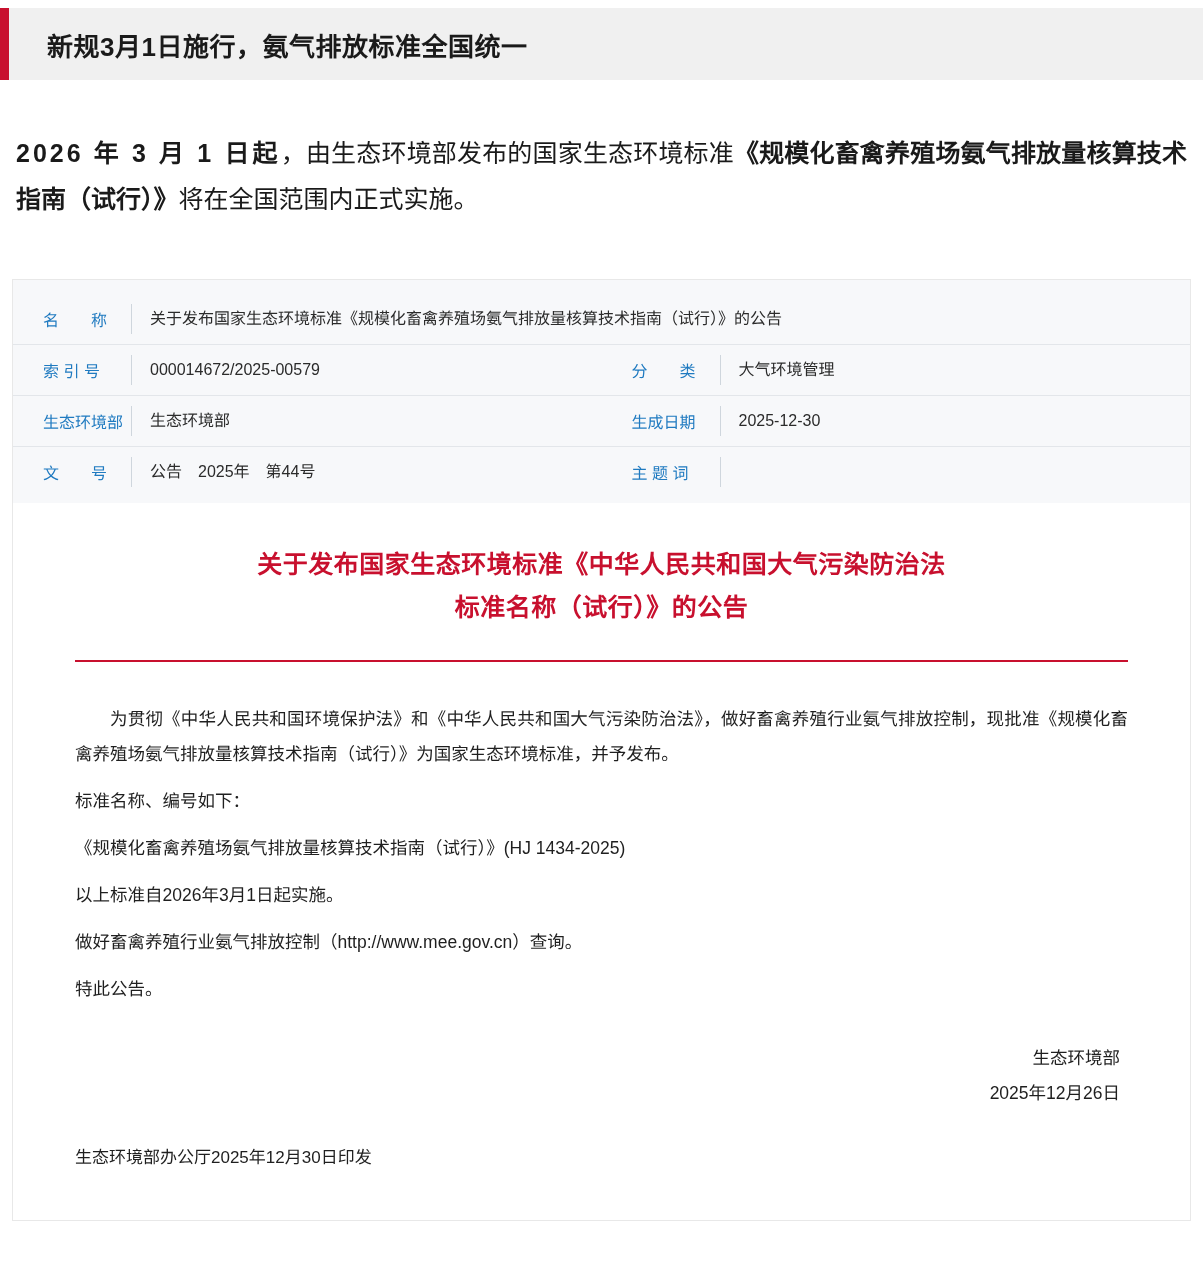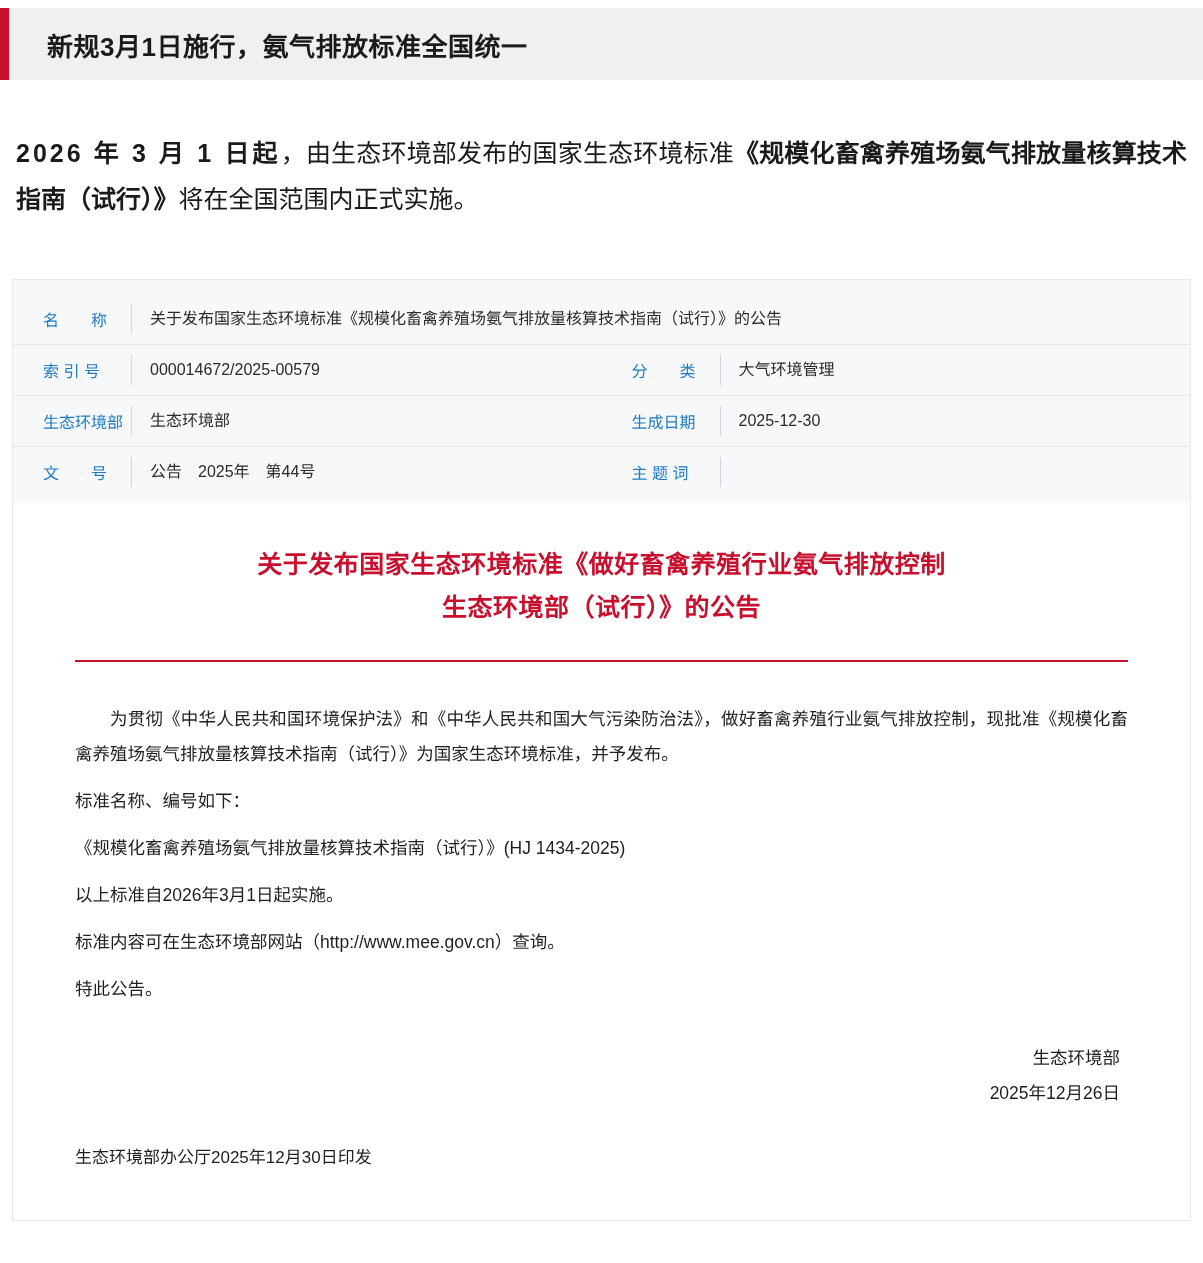--- a/index.html
+++ b/index.html
@@ -224,31 +224,31 @@
           <div class="meta-label">主 题 词</div>
           <div class="meta-sep"></div>
           <div class="meta-value"></div>
         </div>
       </div>
 
     </div>
 
     <div class="notice">
       <div class="notice-title">
-        <div>关于发布国家生态环境标准《做好畜禽养殖行业氨气排放控制</div>
-        <div>生态环境部（试行）》的公告</div>
+        <div>关于发布国家生态环境标准《中华人民共和国大气污染防治法</div>
+        <div>标准名称（试行）》的公告</div>
       </div>
       <div class="title-rule"></div>
 
       <div class="notice-body">
         <p class="indent">为贯彻《中华人民共和国环境保护法》和《中华人民共和国大气污染防治法》，做好畜禽养殖行业氨气排放控制，现批准《规模化畜禽养殖场氨气排放量核算技术指南（试行）》为国家生态环境标准，并予发布。</p>
         <p>标准名称、编号如下：</p>
         <p class="std-link">《规模化畜禽养殖场氨气排放量核算技术指南（试行）》(HJ 1434-2025)</p>
         <p>以上标准自2026年3月1日起实施。</p>
-        <p>标准内容可在生态环境部网站（http://www.mee.gov.cn）查询。</p>
+        <p>做好畜禽养殖行业氨气排放控制（http://www.mee.gov.cn）查询。</p>
         <p>特此公告。</p>
       </div>
 
       <div class="sign">
         <div>生态环境部</div>
         <div>2025年12月26日</div>
       </div>
 
       <div class="footer-note">生态环境部办公厅2025年12月30日印发</div>
     </div>

